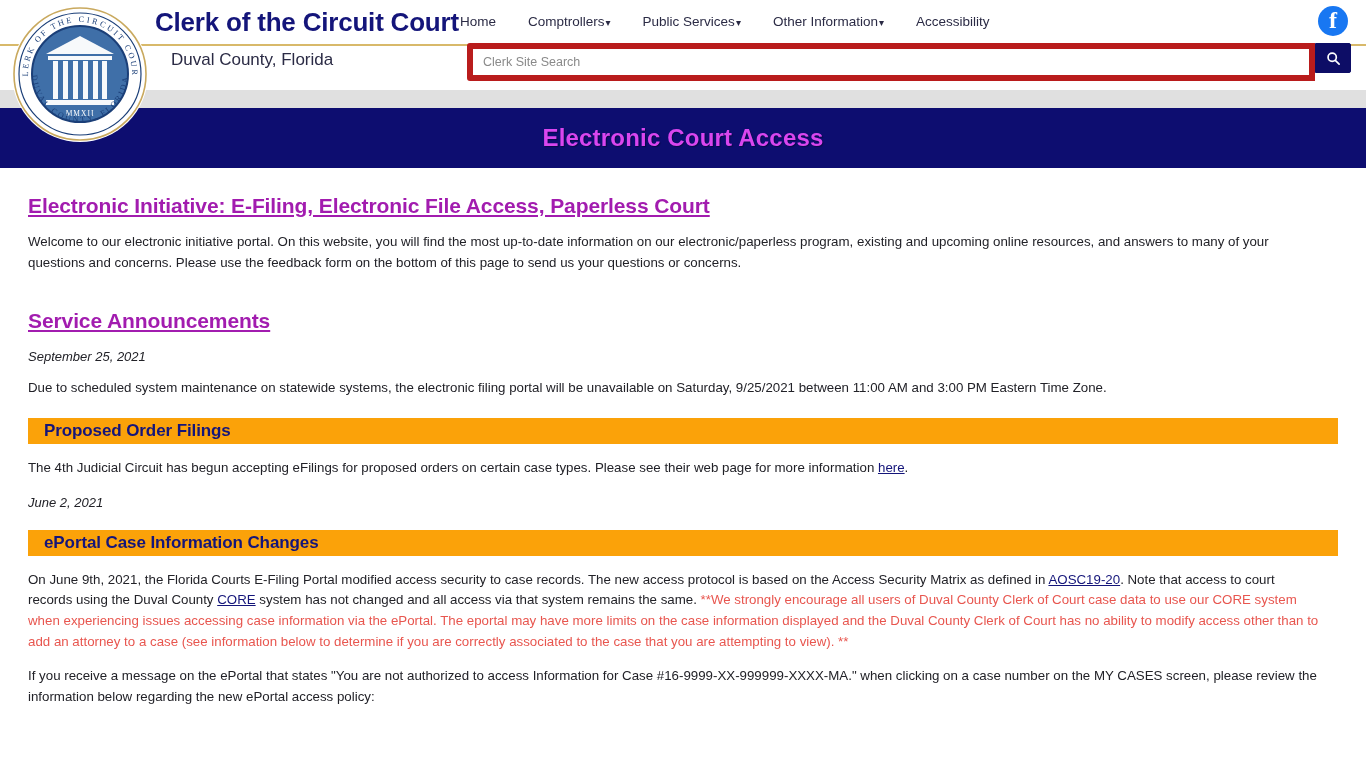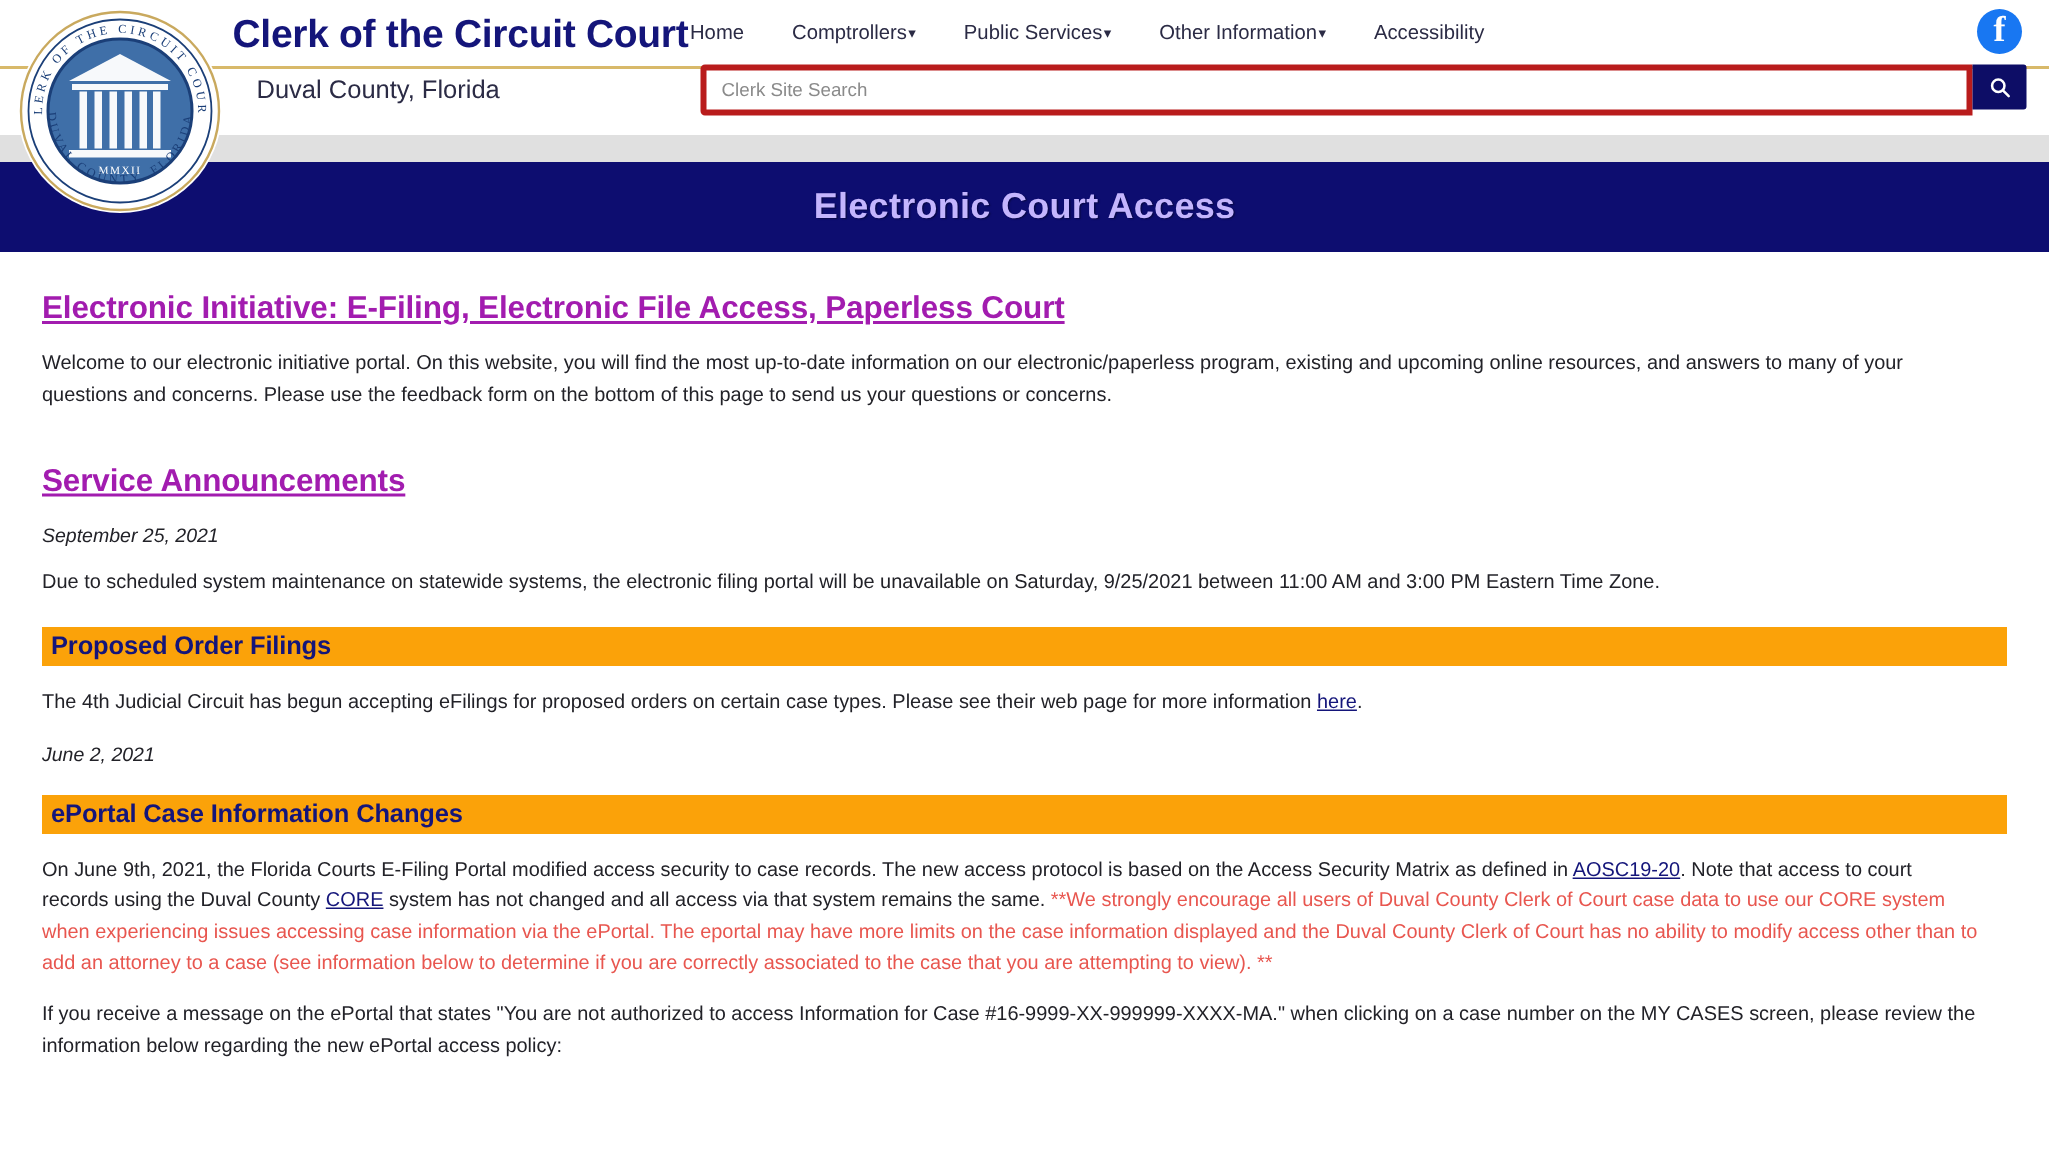--- a/index.html
+++ b/index.html
@@ -90,21 +90,21 @@
   .search-wrap {
     position: absolute;
     left: 467px; top: 43px;
     width: 884px;
     height: 30px;
     display: flex;
     z-index: 6;
   }
   .search-input {
     flex: 1;
-    border: 4px solid #b91c1c;
+    border: 6px solid #b91c1c;
     border-radius: 3px 0 0 3px;
     background: #fff;
     font-size: 12.5px;
     color: #333;
     padding: 13px 10px;
     outline: none;
     font-family: "Liberation Sans", sans-serif;
   }
   .search-input::placeholder { color: #8a8a8a; }
   .search-btn {
@@ -125,21 +125,21 @@
     background: #e0e0e0;
   }
   .banner {
     height: 60px;
     background: #0d0d70;
     display: flex;
     align-items: center;
     justify-content: center;
   }
   .banner-title {
-    color: #c4b5fd;
+    color: #d946ef;
     font-size: 24px;
     font-weight: bold;
     letter-spacing: 0.2px;
     text-shadow: 1px 1px 1px rgba(0,0,0,0.35);
   }
 
   
   .main {
     padding: 0 28px;
     position: relative;
@@ -168,21 +168,21 @@
     color: #222228;
     margin-top: 16px;
   }
   .orange-bar {
     margin-top: 20px;
     background: #fba209;
     width: 1310px;
     height: 26px;
     display: flex;
     align-items: center;
-    padding-left: 6px;
+    padding-left: 16px;
   }
   .orange-bar-text {
     font-size: 17px;
     font-weight: bold;
     color: #14157a;
     letter-spacing: -0.1px;
   }
   .inline-link {
     color: #14157a;
     text-decoration: underline;

